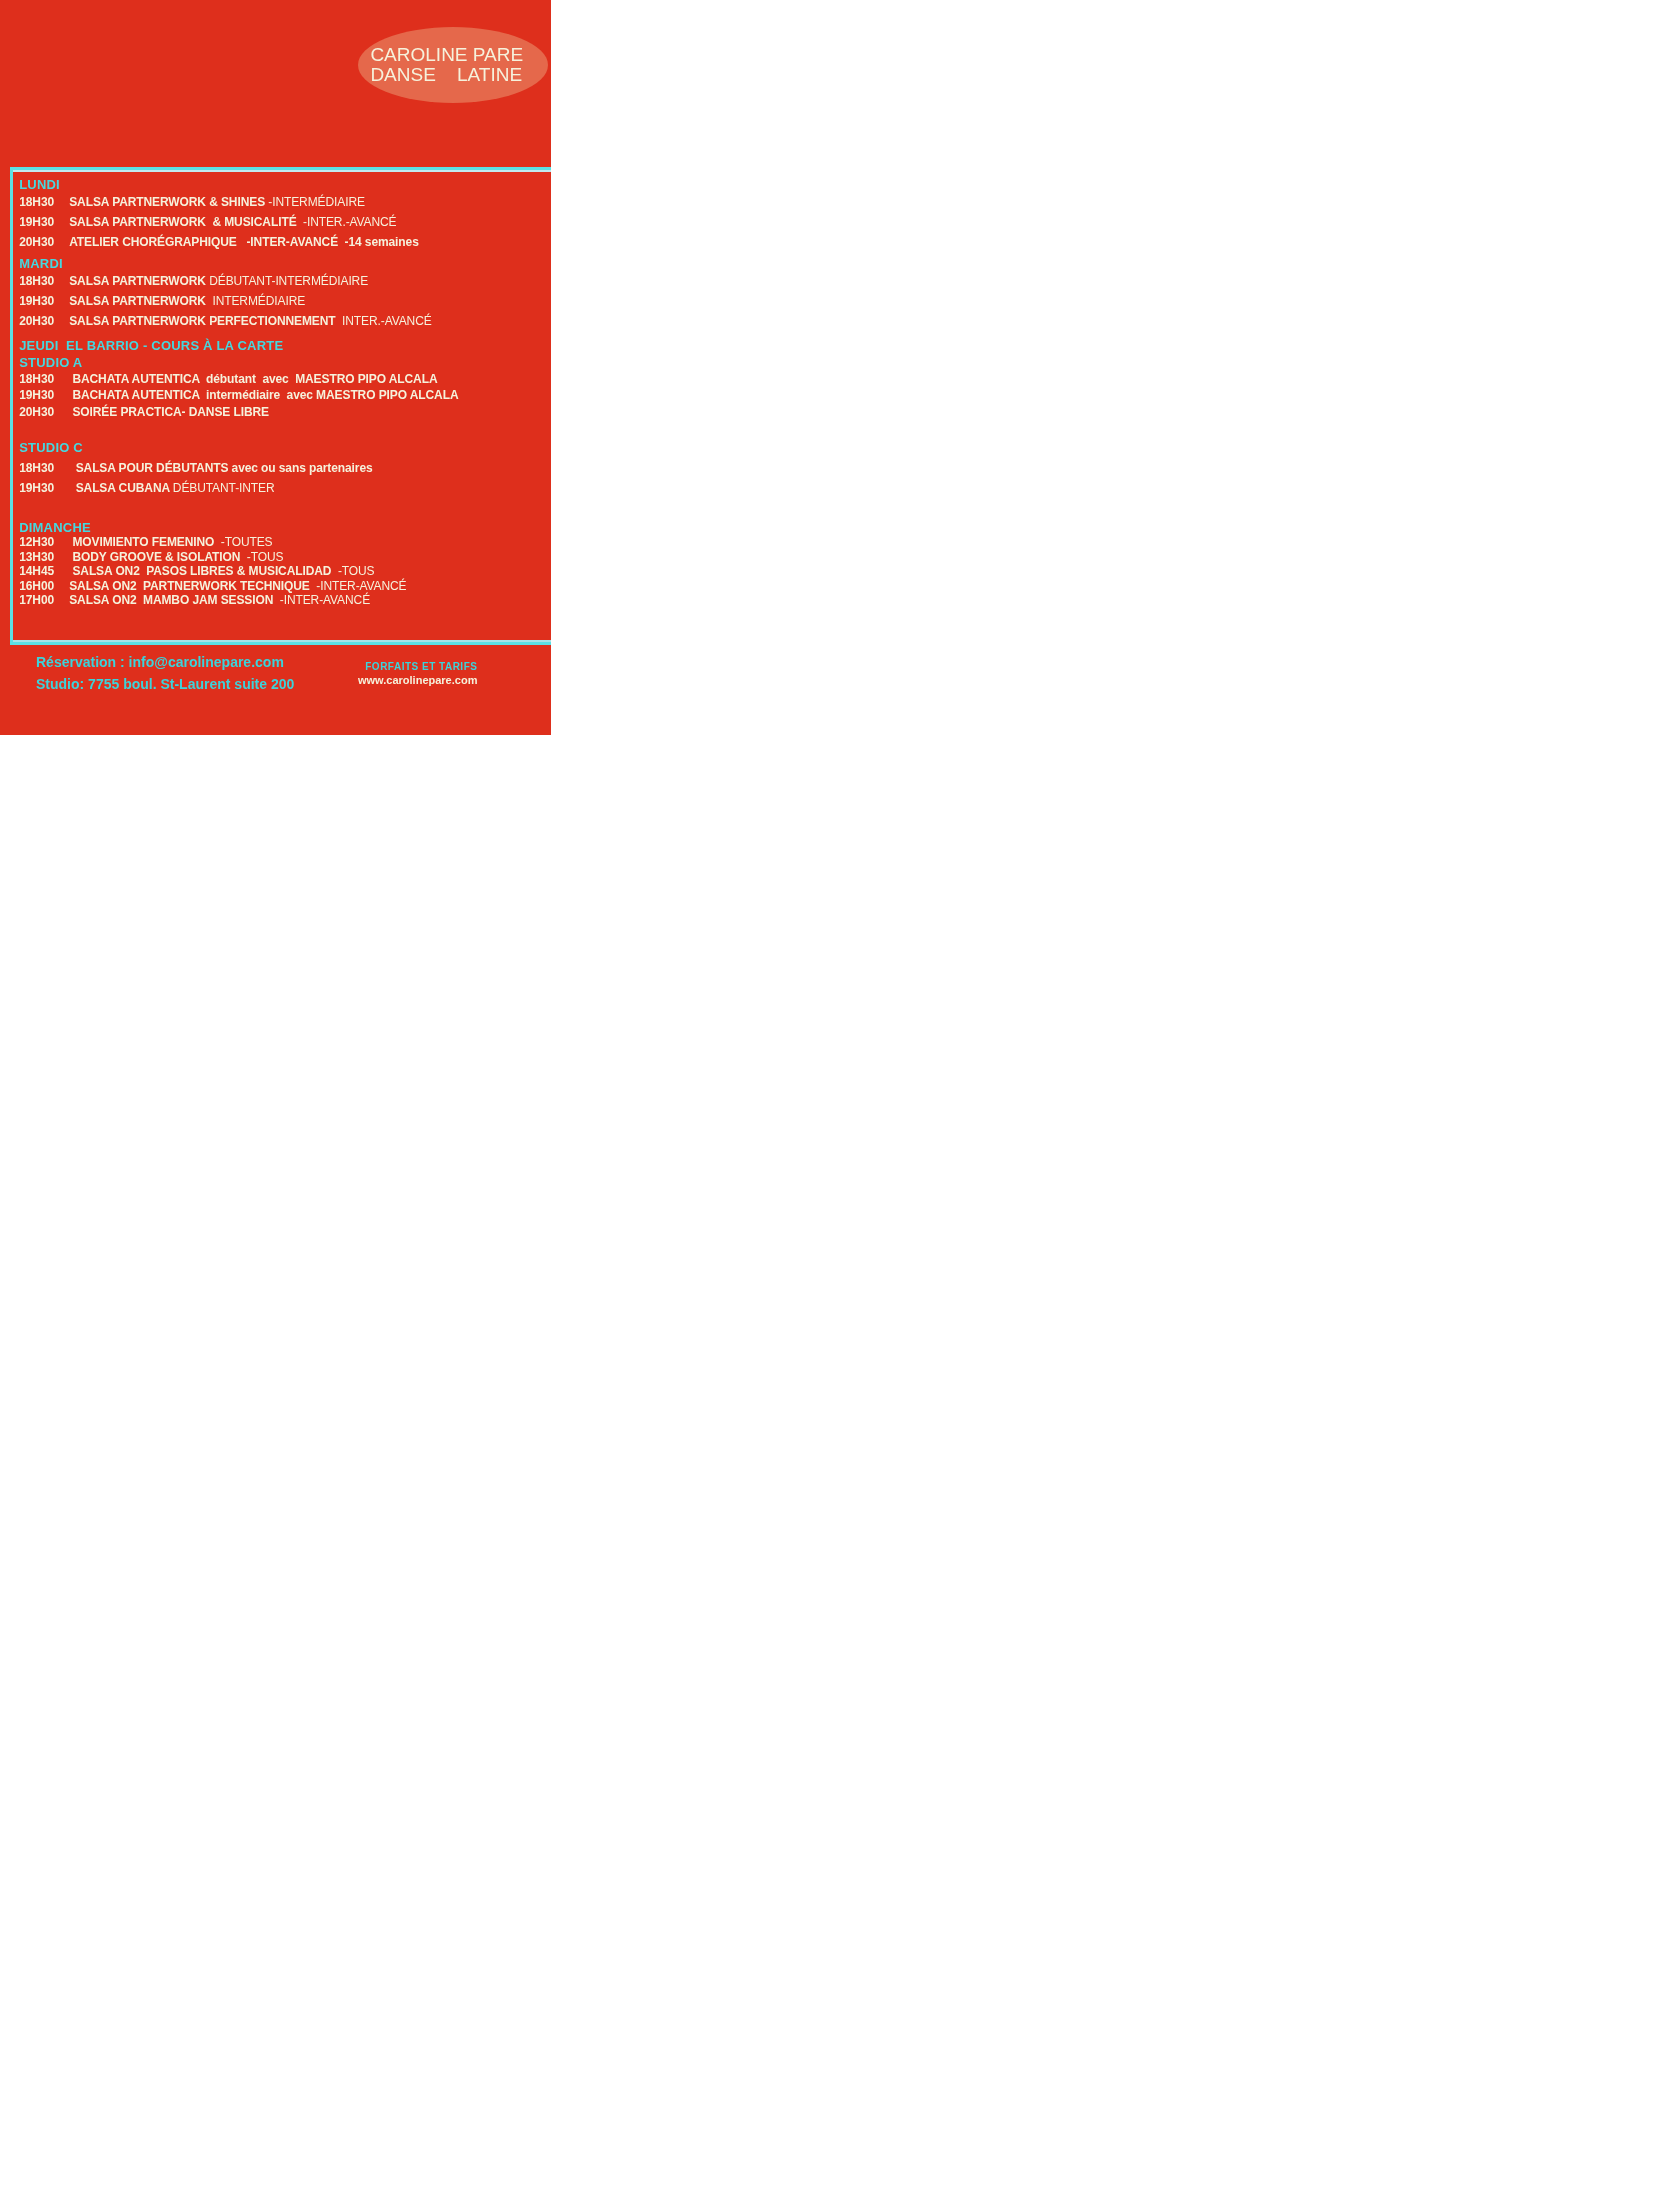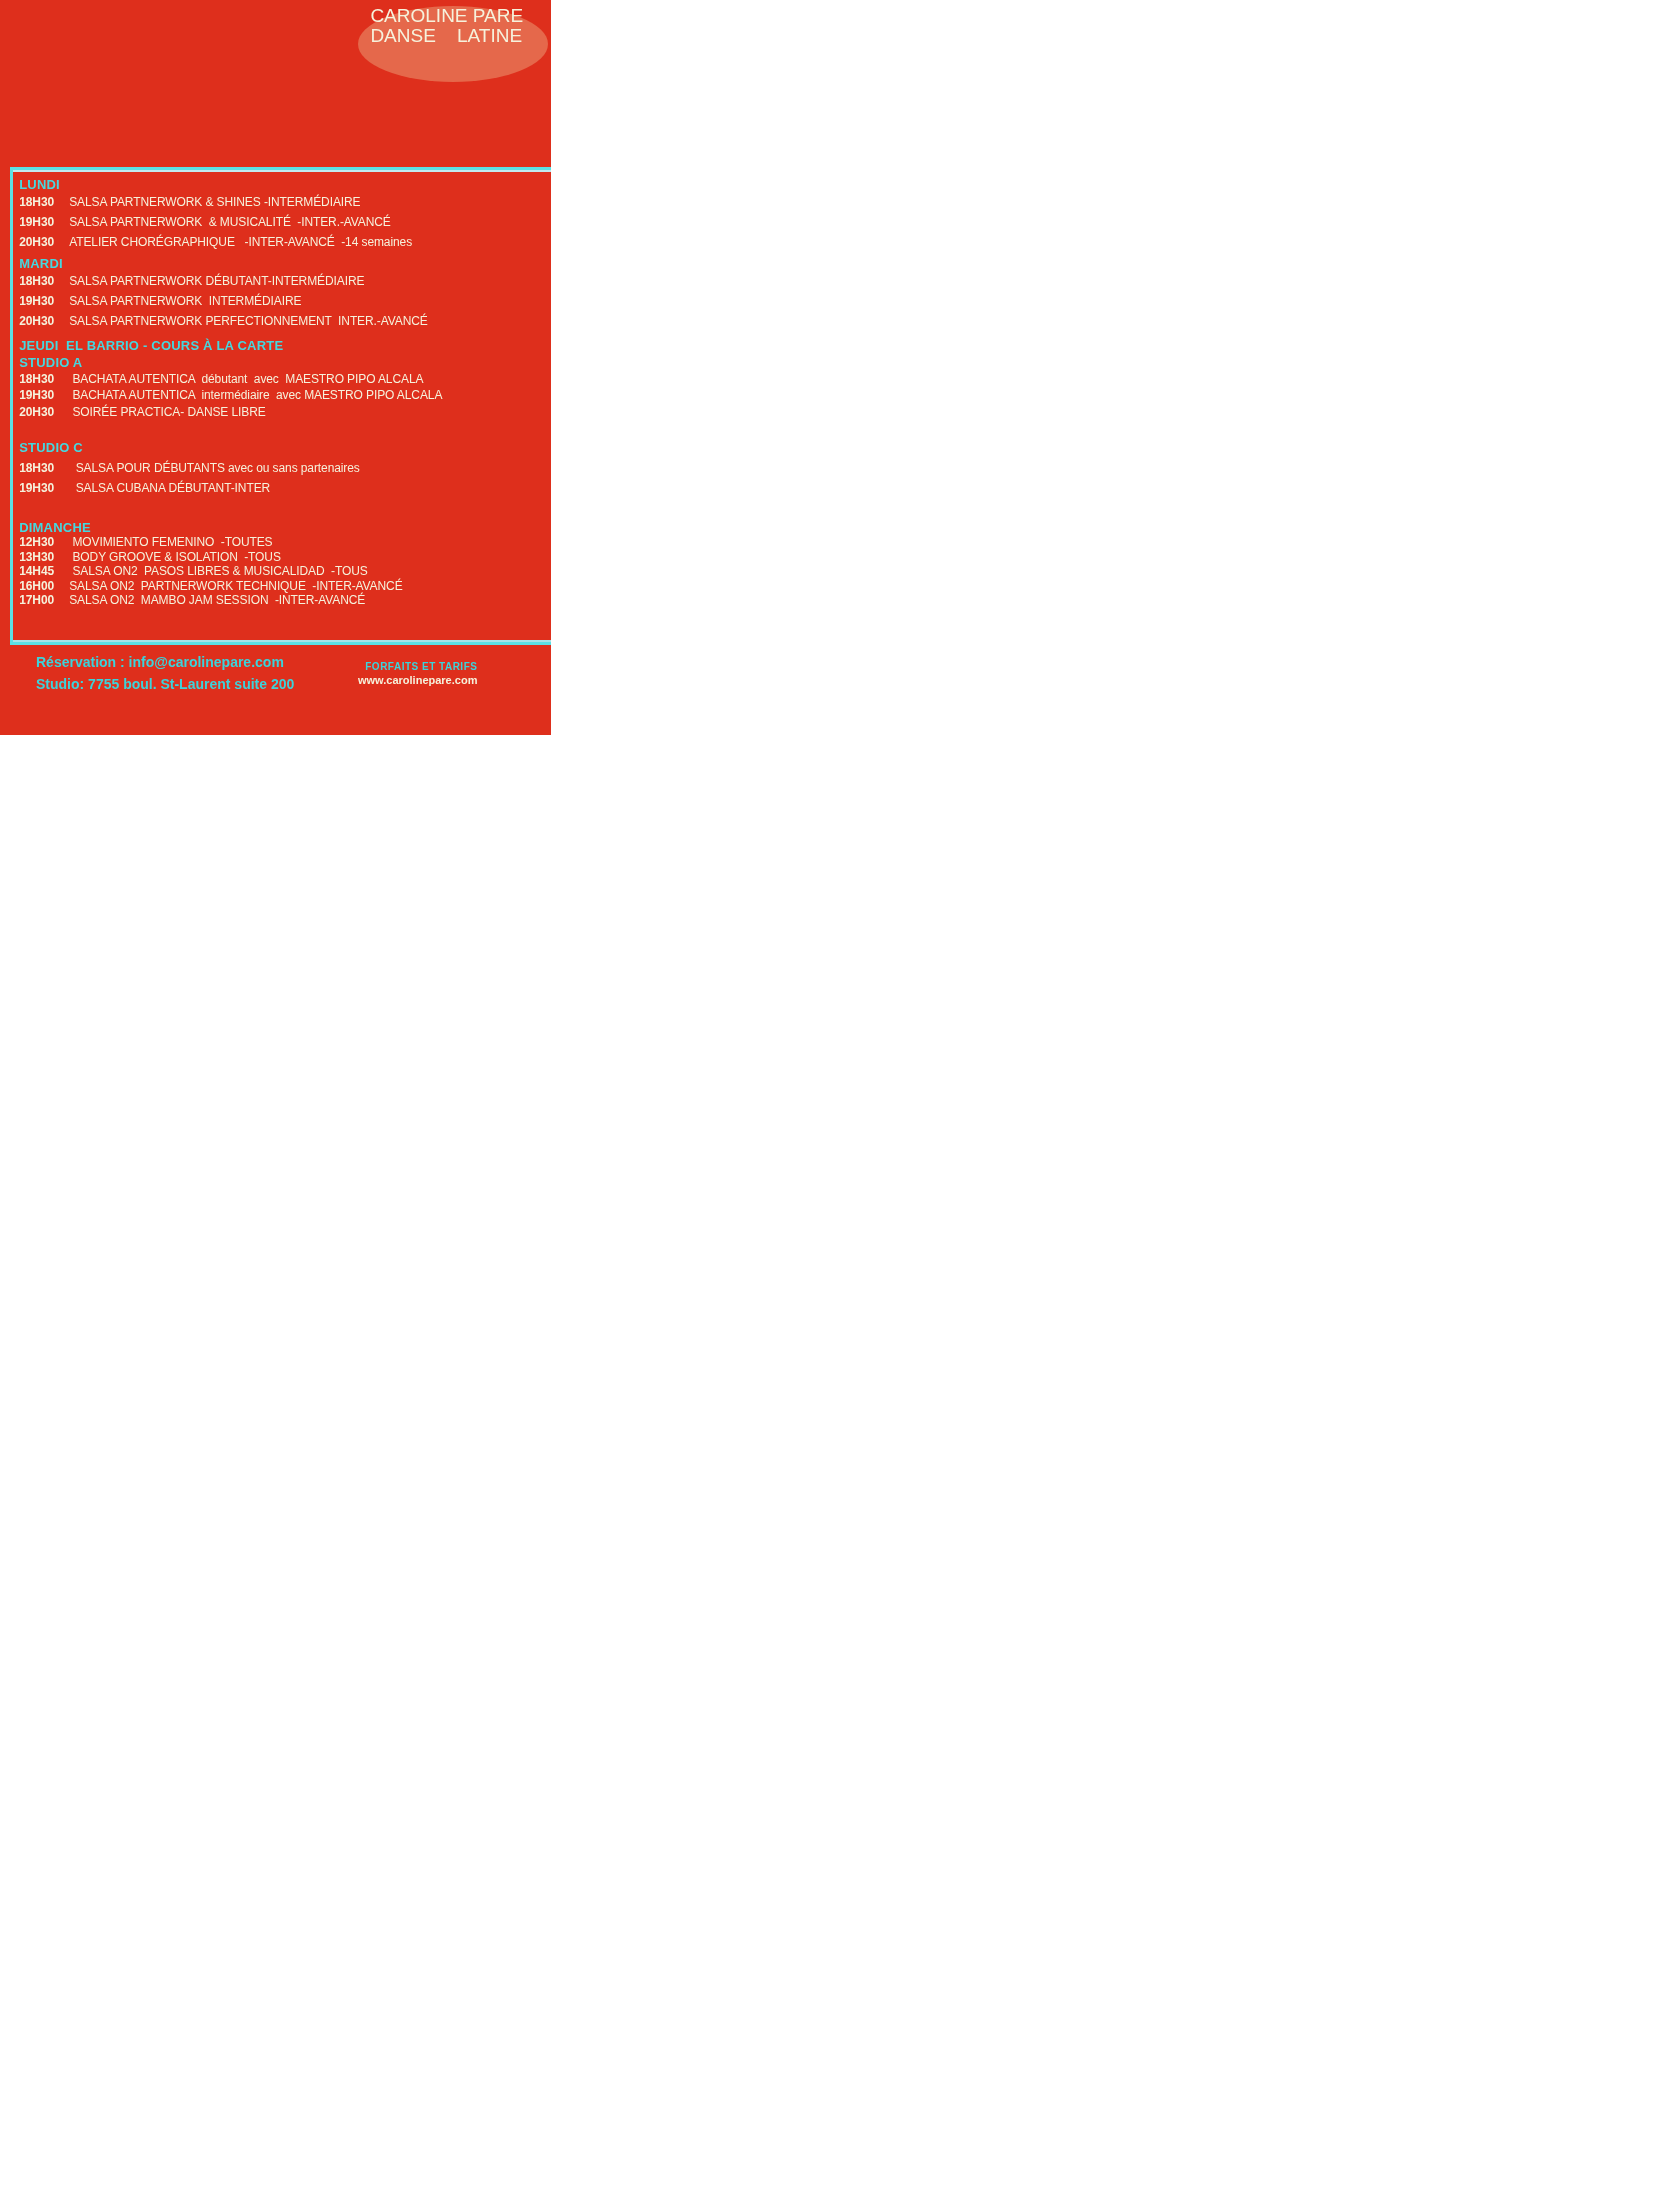--- a/index.html
+++ b/index.html
@@ -5,35 +5,35 @@
   :root{
     --red:#DE2F1C; --teal:#45D7DF; --tealBorder:#5CE0E5; --tealFooter:#3BD3DB;
     --cream:#F6F2DC; --badge:#E5684B; --paleTop:#C2EAEE; --paleBottom:#A6E4E9;
   }
   html,body{margin:0;padding:0;}
   .page{position:relative;width:551px;height:735px;background:var(--red);
         overflow:hidden;font-family:"Liberation Sans",sans-serif;}
   .title{position:absolute;left:27px;top:18px;font-family:"DejaVu Serif",serif;
          font-weight:700;font-size:42px;line-height:.97;color:var(--teal);
          letter-spacing:2.4px;white-space:pre;}
-  .badge{position:absolute;left:358px;top:6px;width:190px;height:76px;
+  .badge{position:absolute;left:358px;top:27px;width:190px;height:76px;
          background:var(--badge);border-radius:50%;display:flex;flex-direction:column;
-         justify-content:flex-start;padding-left:12.4px;box-sizing:border-box;
+         justify-content:center;padding-left:12.4px;box-sizing:border-box;
          color:var(--cream);font-size:19px;line-height:1.04;white-space:pre;font-weight:400;}
   .subtitle{position:absolute;left:27px;top:118px;font-family:"DejaVu Serif",serif;
             font-weight:700;font-size:22px;line-height:1.04;color:var(--cream);white-space:pre;}
   .schedule-box{position:absolute;left:10px;top:167px;width:590px;height:478px;
             box-sizing:border-box;border:3.8px solid var(--tealBorder);
             box-shadow:inset 0 1.9px 0 var(--paleTop), inset 0 -1.9px 0 var(--paleBottom);
             padding:8.1px 4.8px 0 6.2px;overflow:hidden;}
   .day-header{color:var(--teal);font-weight:700;font-size:13px;line-height:1.1;
               letter-spacing:0.2px;white-space:pre;}
   .row{white-space:pre;color:var(--cream);font-size:12px;line-height:1.16;letter-spacing:-0.1px;}
   .time{display:inline-block;width:50px;font-weight:700;}
-  .seg-bold{font-weight:400;}
+  .seg-bold{font-weight:700;}
   .seg-light{font-weight:400;}
   .section-lundi .day-header,.section-mardi .day-header{margin-bottom:3.8px;}
   .section-lundi .row,.section-mardi .row{margin-bottom:6.2px;}
   .section-lundi{margin-bottom:6.7px;}
   .section-mardi{margin-bottom:9.6px;}
   .section-jeudi{margin-bottom:2.9px;}
   .section-studio-a .day-header{margin-bottom:2.9px;}
   .section-studio-a .row{margin-bottom:2.4px;}
   .section-studio-a{margin-bottom:21.5px;}
   .section-studio-c .day-header{margin-bottom:6.2px;}

